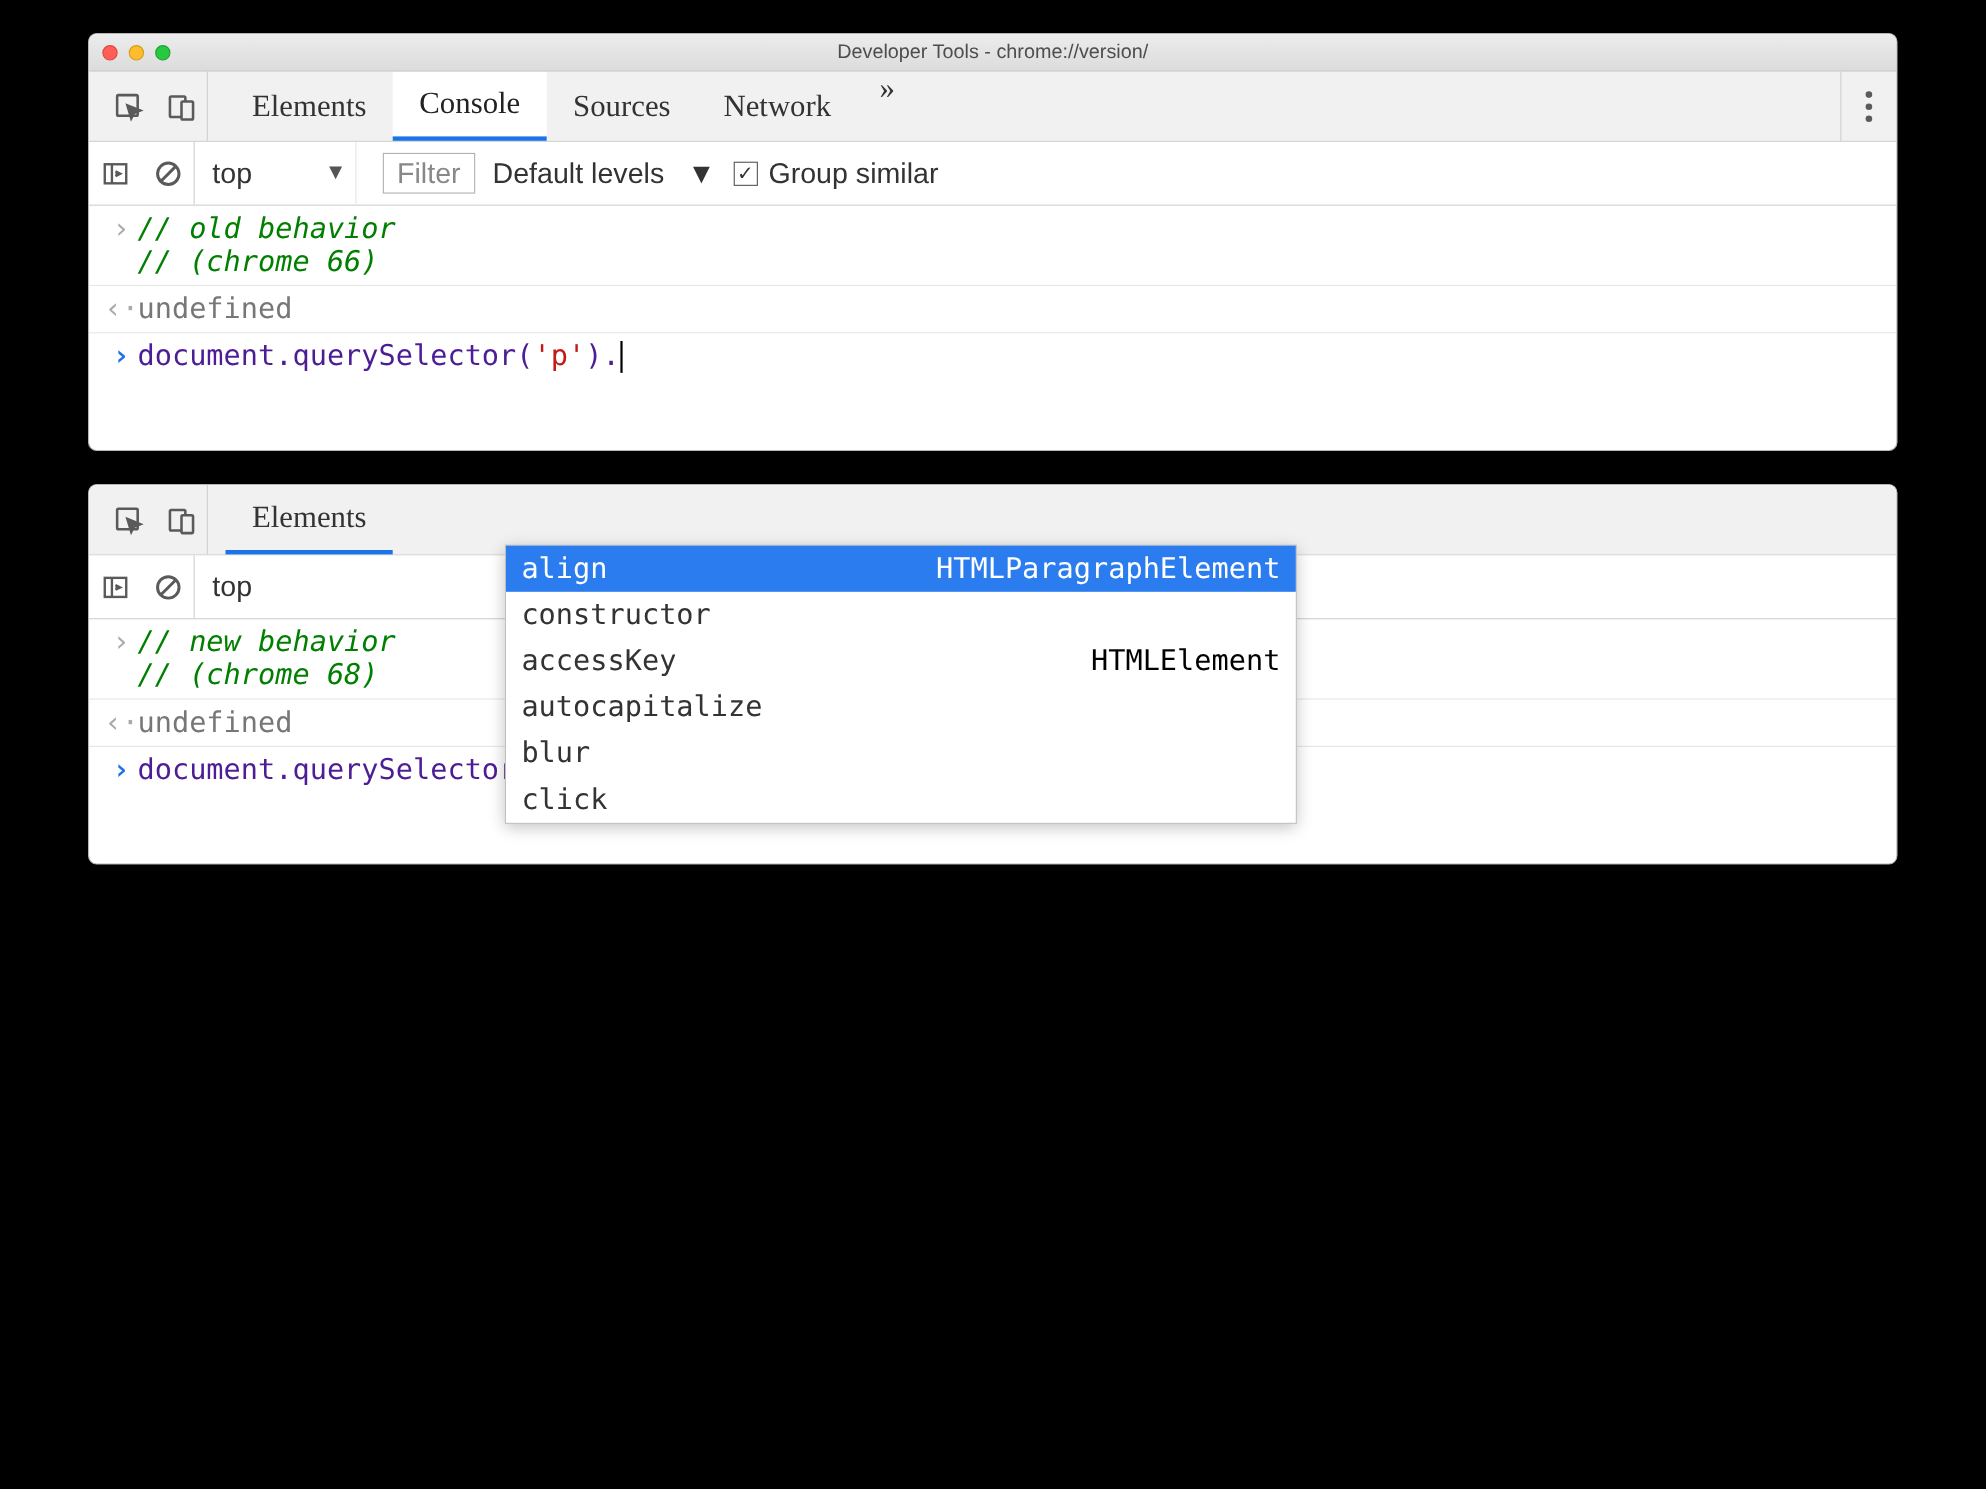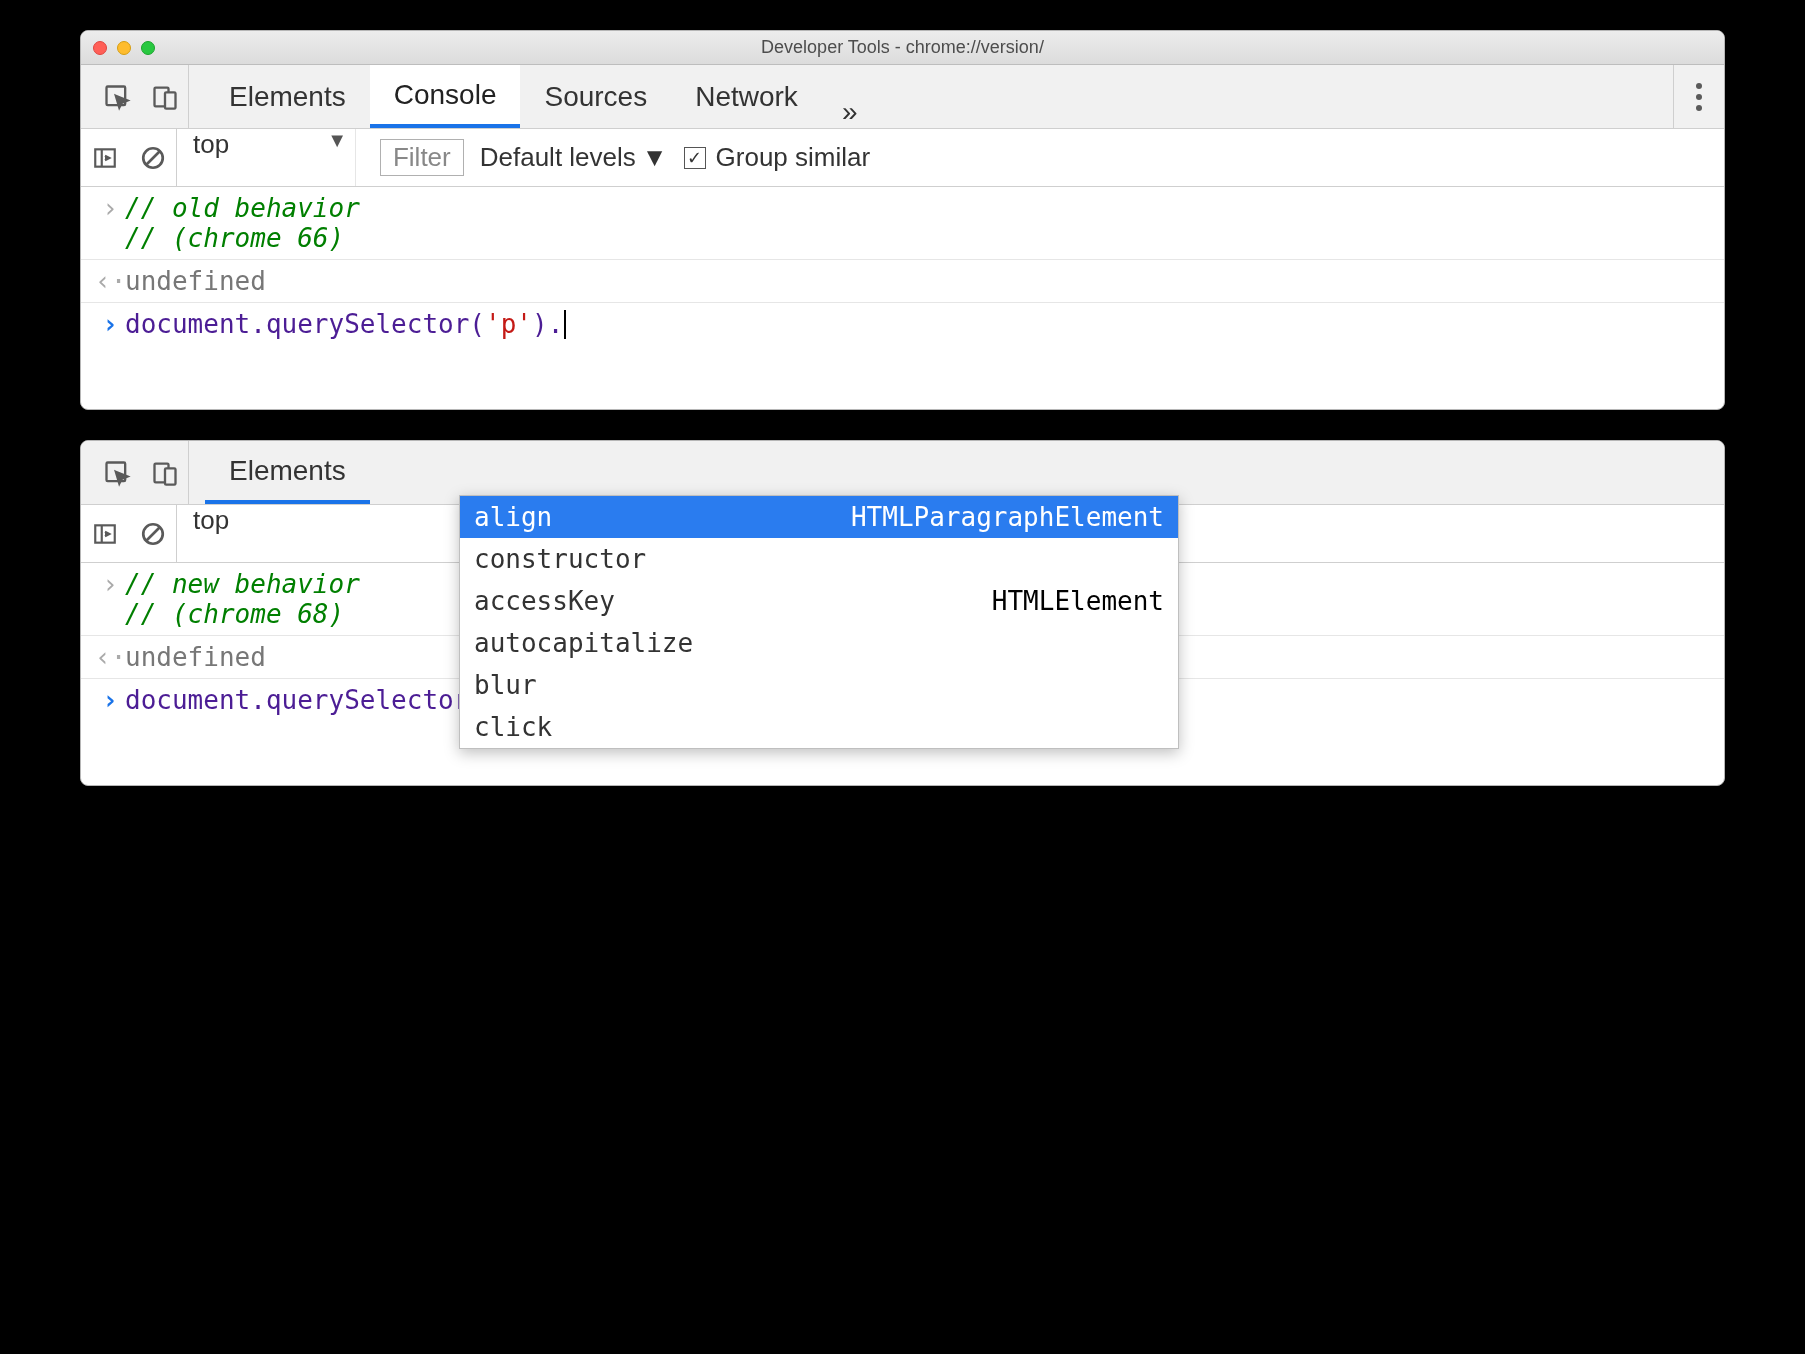--- a/index.html
+++ b/index.html
@@ -43,21 +43,21 @@
     padding-left: 12px;
   }
   .icon-slot {
     width: 48px; display: flex; justify-content: center; align-items: center;
     color: #5a5a5a;
   }
   .icon-slot.bordered {
     border-right: 1px solid #cfcfcf;
     height: 100%;
   }
-  .tabs { display: flex; align-items: flex-end; height: 100%; }
+  .tabs { display: flex; align-items: flex-start; height: 100%; font-family: Liberation Serif, serif; }
   .tab {
     padding: 0 24px; font-size: 28px; color: #333; height: 100%;
     display: flex; align-items: center; cursor: default;
   }
   .tab.active {
     color: #222;
     border-bottom: 4px solid #1a73e8;
     background: #fff;
   }
   .tab-overflow { font-size: 28px; color: #333; padding: 0 20px; }
@@ -68,30 +68,30 @@
 
   .toolbar {
     display: flex; align-items: center;
     border-bottom: 1px solid #cfcfcf;
     height: 58px;
     background: #fff;
     padding-right: 14px;
   }
   .toolbar .icon-slot { height: 100%; }
   .context-select {
-    display: flex; align-items: flex-start; font-size: 26px; color: #333;
-    padding: 0 8px 0 16px; gap: 98px; height: 100%;
+    display: flex; align-items: center; font-size: 26px; color: #333;
+    padding: 0 8px 0 16px; gap: 66px; height: 100%;
     border-right: 1px solid #e6e6e6;
   }
   .context-select .chev { font-size: 20px; color: #555; }
   .filter-box {
     border: 1px solid #b0b0b0; background: #fff; font-size: 26px;
     padding: 2px 12px; color: #888; margin-left: 24px;
   }
-  .levels { font-size: 26px; color: #333; margin-left: 16px; display: flex; align-items: center; gap: 6px;}
+  .levels { font-size: 26px; color: #333; margin-left: 16px; display: flex; align-items: center; gap: 21px;}
   .checkbox-wrap { margin-left: 16px; display: flex; align-items: center; gap: 10px; font-size: 26px; color: #333;}
   .checkbox { width: 22px; height: 22px; border: 1px solid #555; display: flex; align-items: center; justify-content: center; font-size: 18px; background: #fff;}
 
   .console-body { font-family: Menlo, monospace; font-size: 26px; }
   .crow { display: flex; align-items: flex-start; padding: 6px 14px; }
   .gutter { width: 30px; flex-shrink: 0; color: #aaa; text-align: center; }
   .gutter.blue { color: #1a73e8; font-weight: bold; }
   .content { flex: 1; }
   .comment { color: #007f00; font-style: italic; }
   .undefined { color: #777; }

